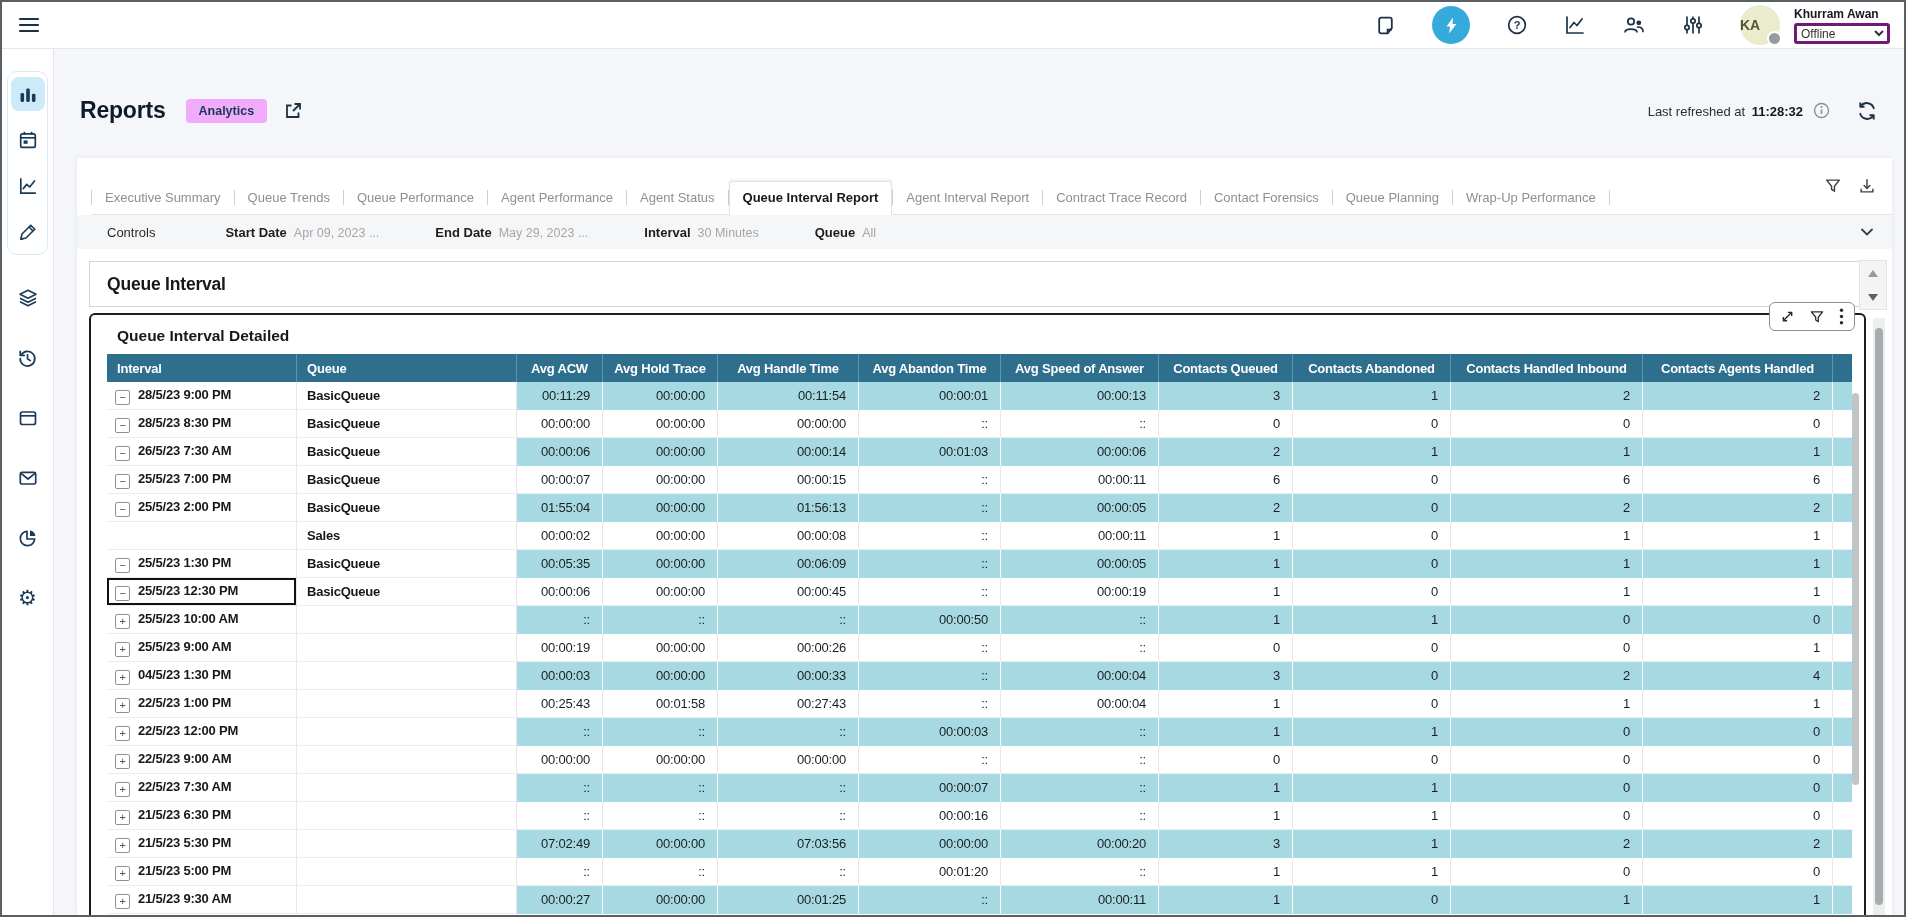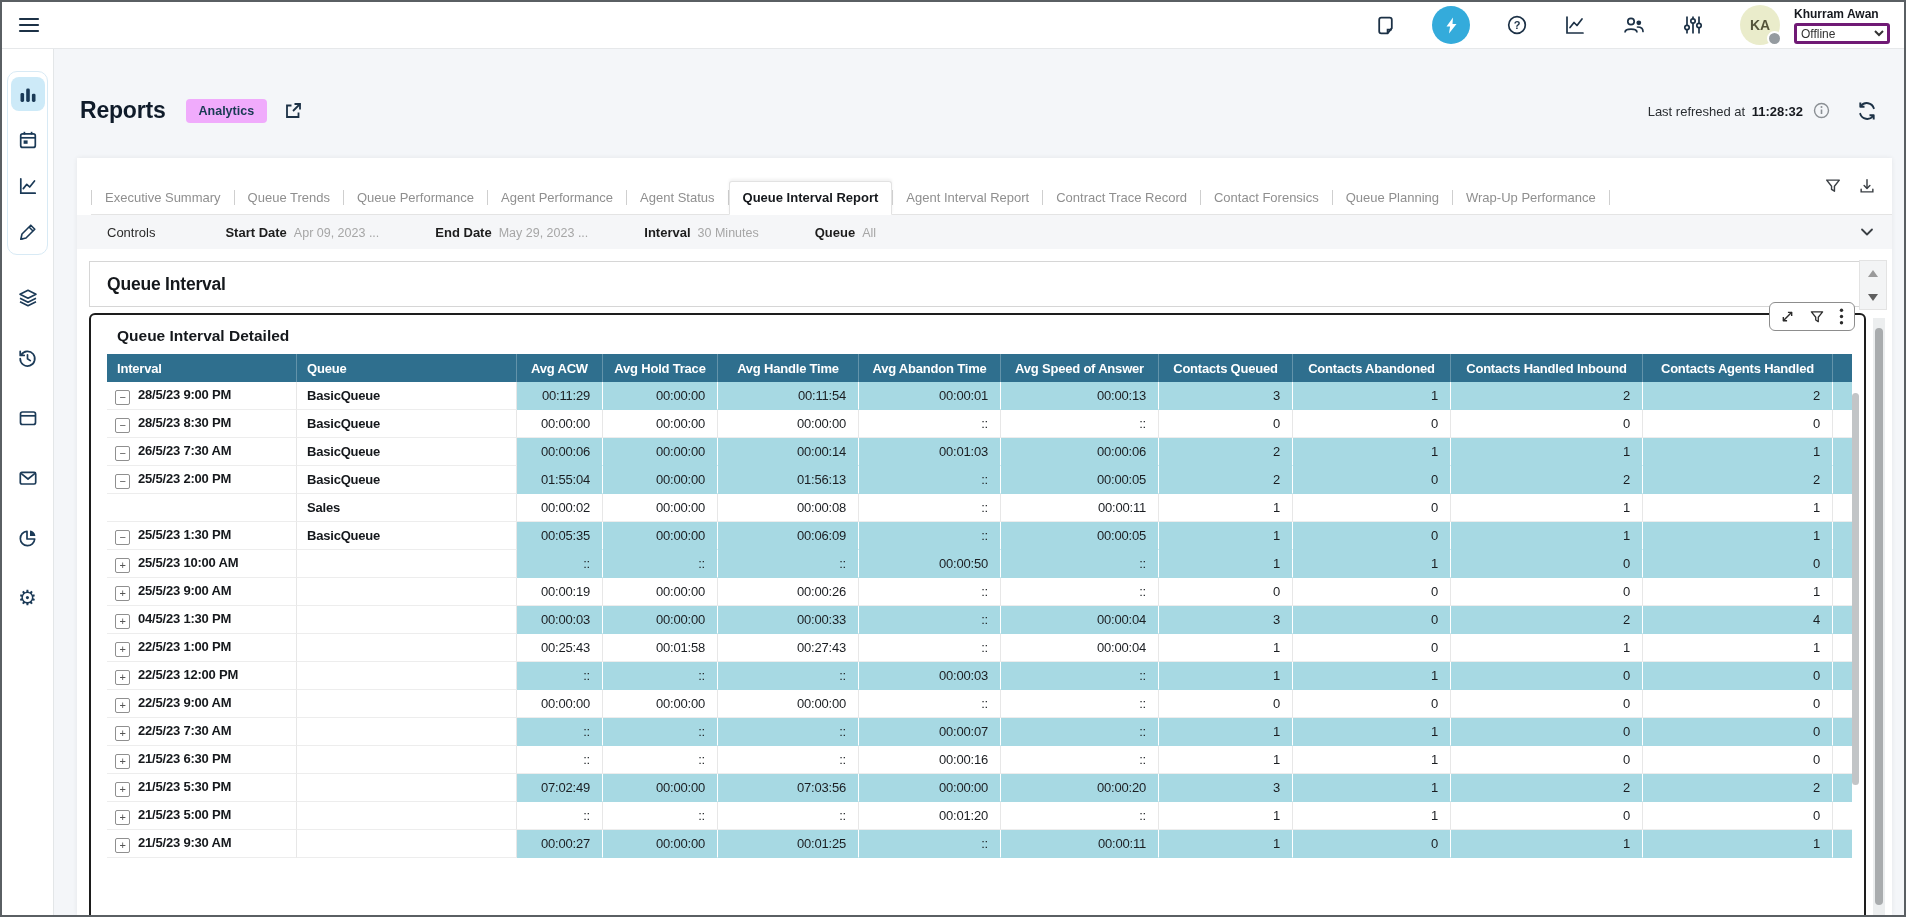--- a/index.html
+++ b/index.html
@@ -8,21 +8,21 @@
     border:2px solid #5a5f63;background:#f4f6f9;overflow:hidden;position:relative;
     font-family:"Liberation Sans", sans-serif;color:#15181c;
   }
   svg{display:block;}
   
   .topbar{position:absolute;left:0;top:0;right:0;height:46px;background:#fff;border-bottom:1px solid #e6e8ea;display:flex;align-items:center;z-index:30;}
   .hamburger{margin-left:16px;cursor:pointer;}
   .top-right{margin-left:auto;display:flex;align-items:center;gap:36px;padding-right:14px;}
   .flash-wrap{width:38px;height:38px;border-radius:50%;background:var(--accent,#34abdb);display:flex;align-items:center;justify-content:center;cursor:pointer;}
   .top-ic{cursor:pointer;}
-  .avatar{position:relative;width:40px;height:40px;border-radius:50%;background:#eaeccb;display:flex;align-items:center;justify-content:center;font-weight:700;font-size:14px;color:#55543a;}
+  .avatar{position:relative;width:40px;height:40px;border-radius:50%;background:#eaeccb;display:flex;align-items:center;font-weight:700;font-size:14px;color:#55543a;}
   .avatar .dot{position:absolute;right:-2px;bottom:-1px;width:11px;height:11px;border-radius:50%;background:#959ba0;border:2px solid #fff;}
   .user-block{display:flex;flex-direction:column;gap:2px;margin-left:-22px;}
   .user-name{font-size:12px;font-weight:700;color:#16191f;}
   .user-block select{width:96px;height:21px;font-size:12px;font-family:"Liberation Sans",sans-serif;border:3px solid #701a75;border-radius:3px;background:#fff;color:#333;}
   
   .sidebar{position:absolute;left:0;top:47px;bottom:0;width:51px;background:#fff;border-right:1px solid #e3e6e8;z-index:20;}
   .side-group{margin:22px 5px 0 5px;border:1px solid #d8eaf5;border-radius:10px;padding:5px 3px;display:flex;flex-direction:column;align-items:center;gap:12px;}
   .side-item{width:34px;height:34px;border-radius:8px;display:flex;align-items:center;justify-content:center;cursor:pointer;}
   .side-item.active{background:#cdeaf8;}
   .side-rest{margin-top:26px;display:flex;flex-direction:column;align-items:center;gap:26px;}
@@ -412,20 +412,34 @@
                 <td class="num blue">00:00:14</td>
                 <td class="num blue">00:01:03</td>
                 <td class="num blue">00:00:06</td>
                 <td class="num blue">2</td>
                 <td class="num blue">1</td>
                 <td class="num blue">1</td>
                 <td class="num blue">1</td>
                 <td class="num blue"></td>
               </tr>
               <tr>
+                <td class="c-int"><span class="exp">−</span><span>25/5/23 7:00 PM</span></td>
+                <td class="c-q">BasicQueue</td>
+                <td class="num">00:00:07</td>
+                <td class="num">00:00:00</td>
+                <td class="num">00:00:15</td>
+                <td class="num">::</td>
+                <td class="num">00:00:11</td>
+                <td class="num">6</td>
+                <td class="num">0</td>
+                <td class="num">6</td>
+                <td class="num">6</td>
+                <td class="num"></td>
+              </tr>
+              <tr>
                 <td class="c-int"><span class="exp">−</span><span>25/5/23 2:00 PM</span></td>
                 <td class="c-q">BasicQueue</td>
                 <td class="num blue">01:55:04</td>
                 <td class="num blue">00:00:00</td>
                 <td class="num blue">01:56:13</td>
                 <td class="num blue">::</td>
                 <td class="num blue">00:00:05</td>
                 <td class="num blue">2</td>
                 <td class="num blue">0</td>
                 <td class="num blue">2</td>
@@ -452,20 +466,34 @@
                 <td class="num blue">00:05:35</td>
                 <td class="num blue">00:00:00</td>
                 <td class="num blue">00:06:09</td>
                 <td class="num blue">::</td>
                 <td class="num blue">00:00:05</td>
                 <td class="num blue">1</td>
                 <td class="num blue">0</td>
                 <td class="num blue">1</td>
                 <td class="num blue">1</td>
                 <td class="num blue"></td>
+              </tr>
+              <tr>
+                <td class="c-int sel"><span class="exp">−</span><span>25/5/23 12:30 PM</span></td>
+                <td class="c-q">BasicQueue</td>
+                <td class="num">00:00:06</td>
+                <td class="num">00:00:00</td>
+                <td class="num">00:00:45</td>
+                <td class="num">::</td>
+                <td class="num">00:00:19</td>
+                <td class="num">1</td>
+                <td class="num">0</td>
+                <td class="num">1</td>
+                <td class="num">1</td>
+                <td class="num"></td>
               </tr>
               <tr>
                 <td class="c-int"><span class="exp">+</span><span>25/5/23 10:00 AM</span></td>
                 <td class="c-q"></td>
                 <td class="num blue">::</td>
                 <td class="num blue">::</td>
                 <td class="num blue">::</td>
                 <td class="num blue">00:00:50</td>
                 <td class="num blue">::</td>
                 <td class="num blue">1</td>

